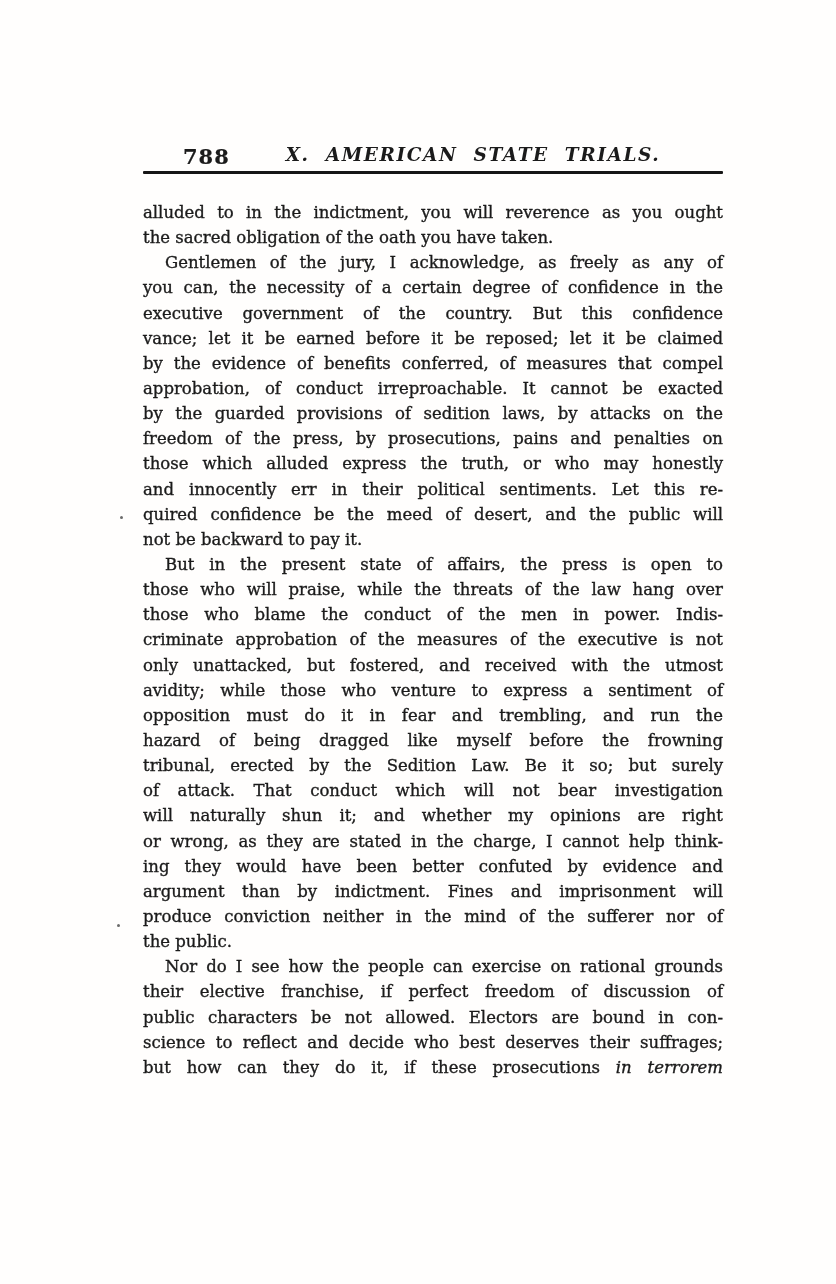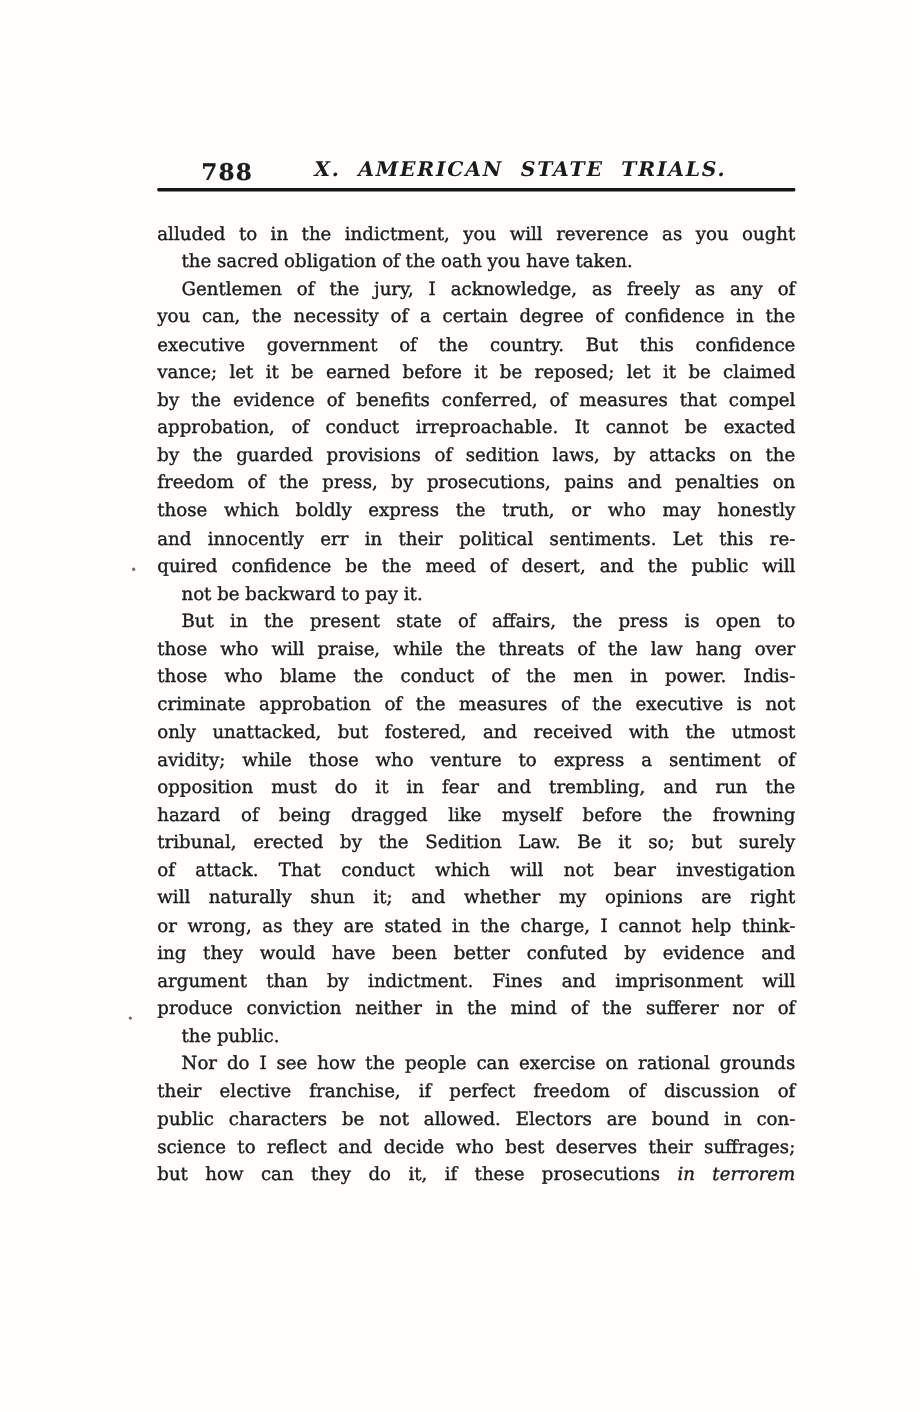--- a/index.html
+++ b/index.html
@@ -65,21 +65,20 @@
     line-height: 25.15px;
     font-size: 16.5px;
     letter-spacing: 0px;
     text-align: justify;
     text-align-last: justify;
     white-space: normal;
     -webkit-text-stroke: 0.35px #1b1b1b;
   }
   .line.no-just {
     text-align-last: left;
-    margin-left: 22px;
   }
   .line.indent {
     text-indent: 22px;
   }
   .line em {
     font-style: italic;
   }
   .speck {
     position: absolute;
     background: #6b6b6b;
@@ -104,21 +103,21 @@
       <div class="line"><span class="t">alluded to in the indictment, you will reverence as you ought</span></div>
       <div class="line no-just"><span class="t">the sacred obligation of the oath you have taken.</span></div>
       <div class="line indent"><span class="t">Gentlemen of the jury, I acknowledge, as freely as any of</span></div>
       <div class="line"><span class="t">you can, the necessity of a certain degree of confidence in the</span></div>
       <div class="line"><span class="t">executive government of the country.  But this confidence</span></div>
       <div class="line"><span class="t">vance; let it be earned before it be reposed; let it be claimed</span></div>
       <div class="line"><span class="t">by the evidence of benefits conferred, of measures that compel</span></div>
       <div class="line"><span class="t">approbation, of conduct irreproachable.  It cannot be exacted</span></div>
       <div class="line"><span class="t">by the guarded provisions of sedition laws, by attacks on the</span></div>
       <div class="line"><span class="t">freedom of the press, by prosecutions, pains and penalties on</span></div>
-      <div class="line"><span class="t">those which boldly express the truth, or who may honestly</span></div>
+      <div class="line"><span class="t">those which alluded express the truth, or who may honestly</span></div>
       <div class="line"><span class="t">and innocently err in their political sentiments.  Let this re-</span></div>
       <div class="line"><span class="t">quired confidence be the meed of desert, and the public will</span></div>
       <div class="line no-just"><span class="t">not be backward to pay it.</span></div>
       <div class="line indent"><span class="t">But in the present state of affairs, the press is open to</span></div>
       <div class="line"><span class="t">those who will praise, while the threats of the law hang over</span></div>
       <div class="line"><span class="t">those who blame the conduct of the men in power.  Indis-</span></div>
       <div class="line"><span class="t">criminate approbation of the measures of the executive is not</span></div>
       <div class="line"><span class="t">only unattacked, but fostered, and received with the utmost</span></div>
       <div class="line"><span class="t">avidity; while those who venture to express a sentiment of</span></div>
       <div class="line"><span class="t">opposition must do it in fear and trembling, and run the</span></div>

